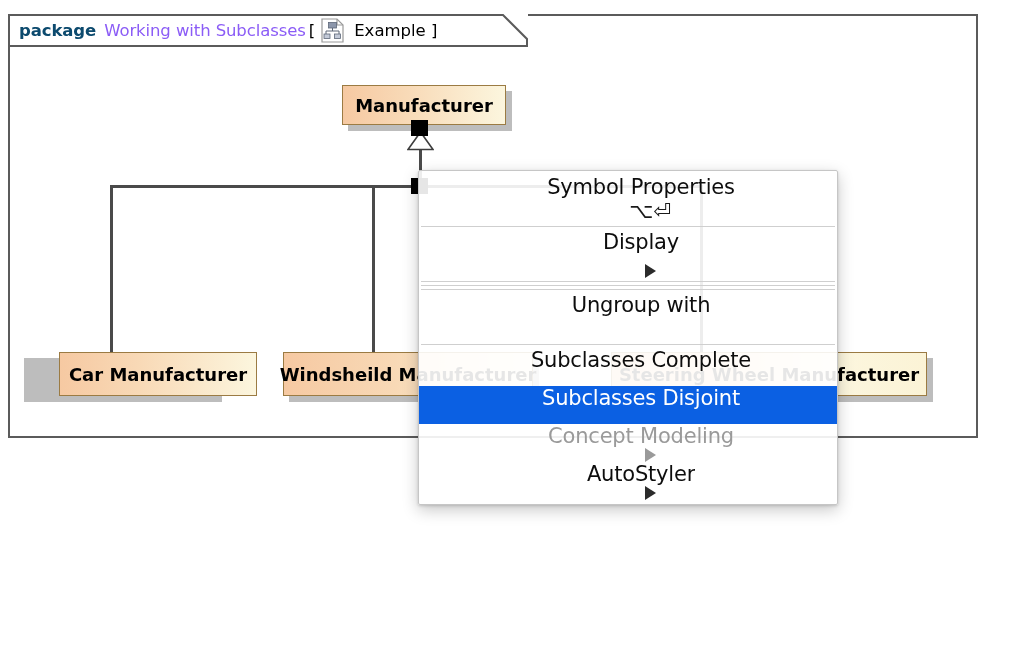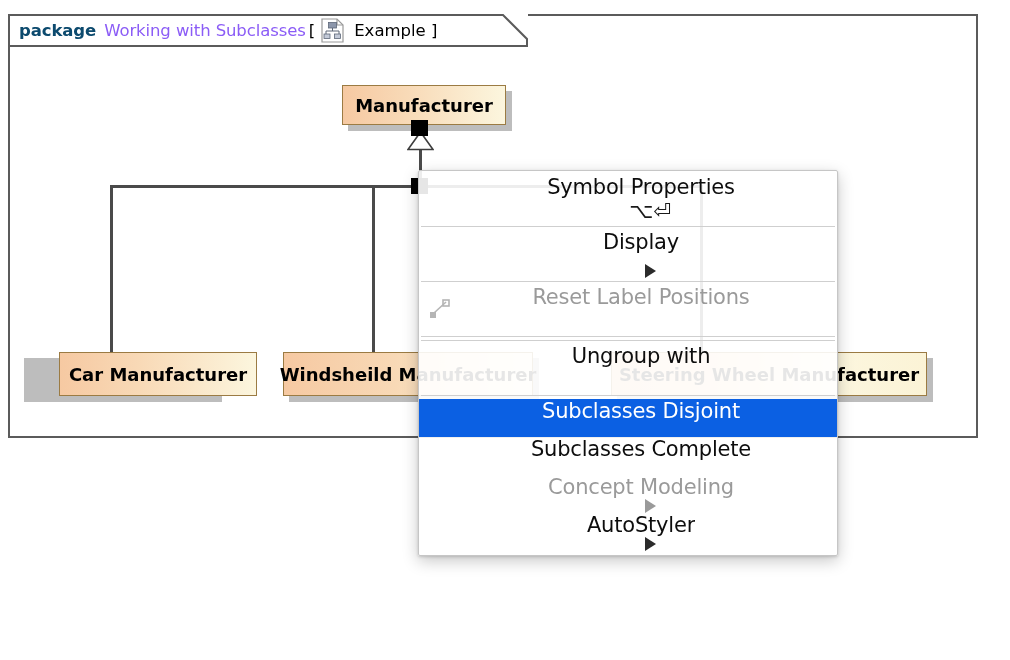--- a/index.html
+++ b/index.html
@@ -276,45 +276,35 @@
     <span class="mi-shortcut">⌥⏎</span>
   </div>
   <div class="mi-sep"></div>
 
   <div class="mi tall">
     <span class="mi-label">Display</span>
     <span class="mi-arrow"></span>
   </div>
   <div class="mi-sep"></div>
 
-  <div class="mi tall disabled">
-    <span class="mi-icon">
-      <svg width="22" height="22" viewBox="0 0 22 22">
-        <rect x="1" y="14" width="6" height="6" fill="#b5b5b5"></rect>
-        <rect x="14" y="2" width="6" height="6" fill="none" stroke="#b5b5b5" stroke-width="1.6"></rect>
-        <path d="M5,15 L17,4" stroke="#b5b5b5" stroke-width="1.6" fill="none"></path>
-      </svg>
-    </span>
-    <span class="mi-label">Reset Label Positions</span>
-  </div>
   <div class="mi-sep"></div>
 
   <div class="mi-sep"></div>
 
   <div class="mi tall">
     <span class="mi-label">Ungroup with</span>
   </div>
   <div class="mi-sep"></div>
 
+  <div class="mi">
+    <span class="mi-label">Subclasses Complete</span>
+  </div>
+
   <div class="mi selected">
     <span class="mi-label">Subclasses Disjoint</span>
-  </div>
-
-  <div class="mi">
-    <span class="mi-label">Subclasses Complete</span>
   </div>
 
   <div class="mi disabled">
     <span class="mi-label">Concept Modeling</span>
     <span class="mi-arrow"></span>
   </div>
 
   <div class="mi">
     <span class="mi-label">AutoStyler</span>
     <span class="mi-arrow"></span>

